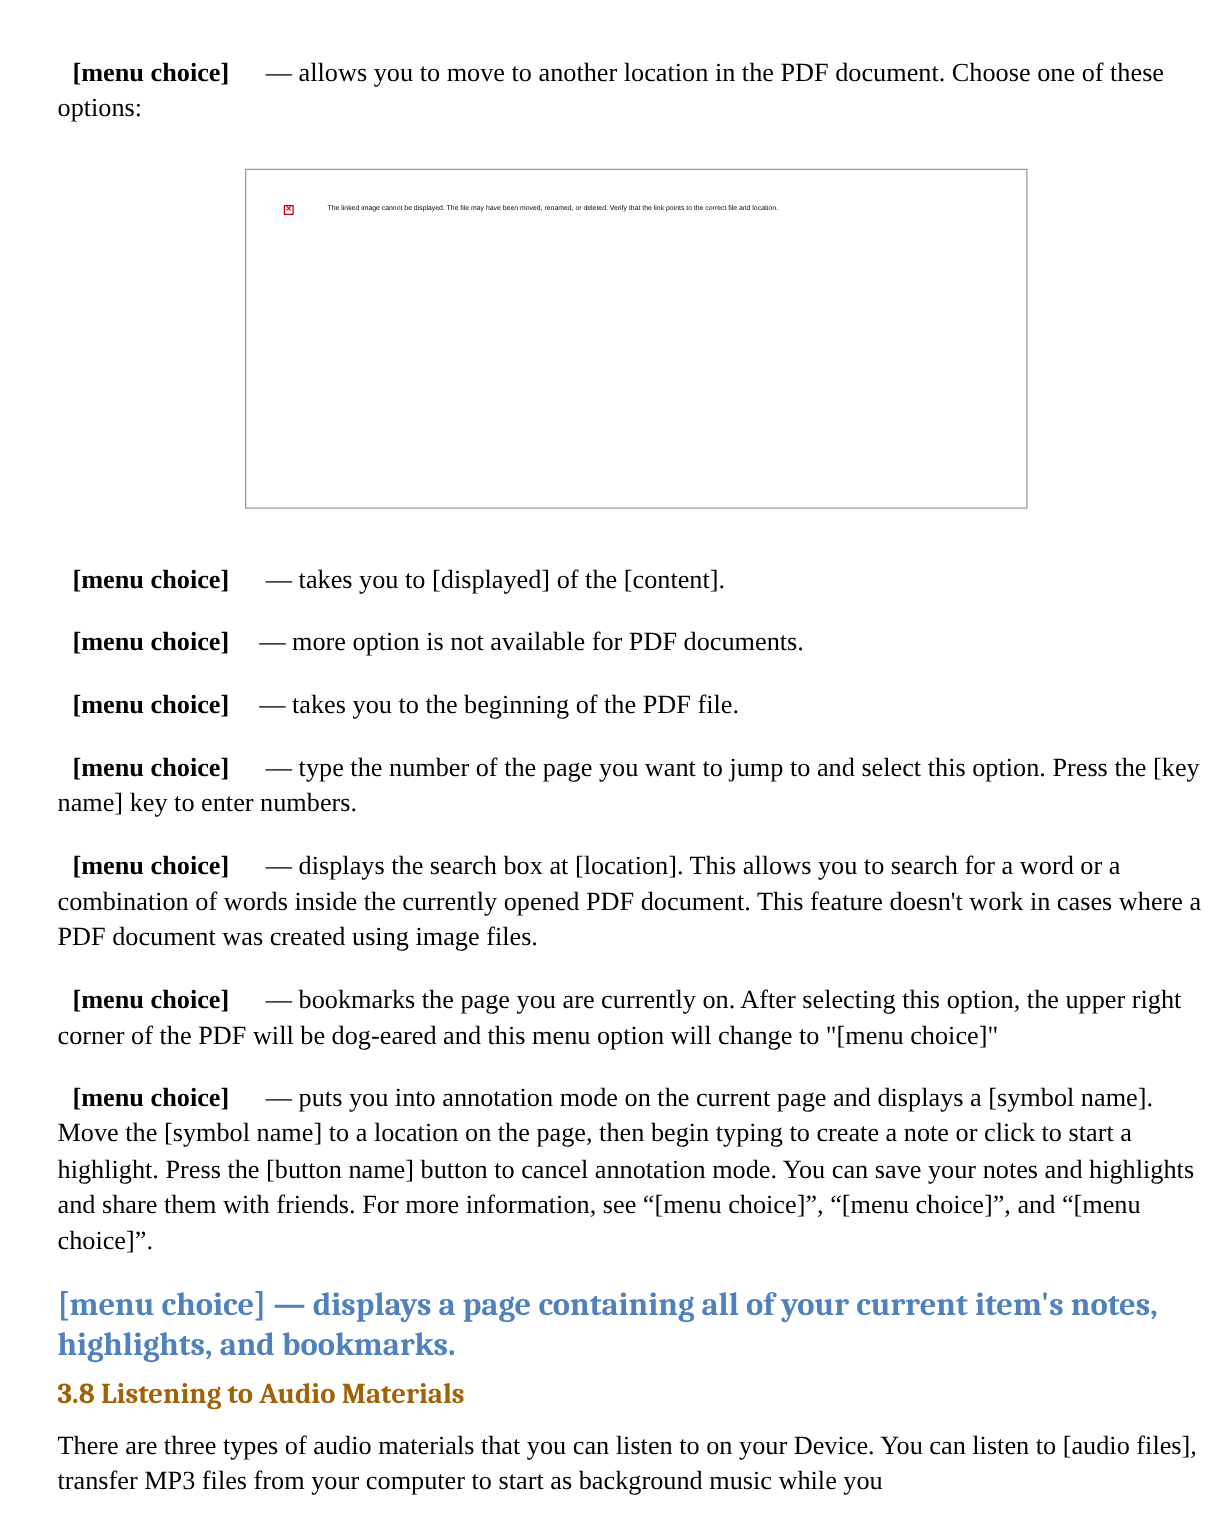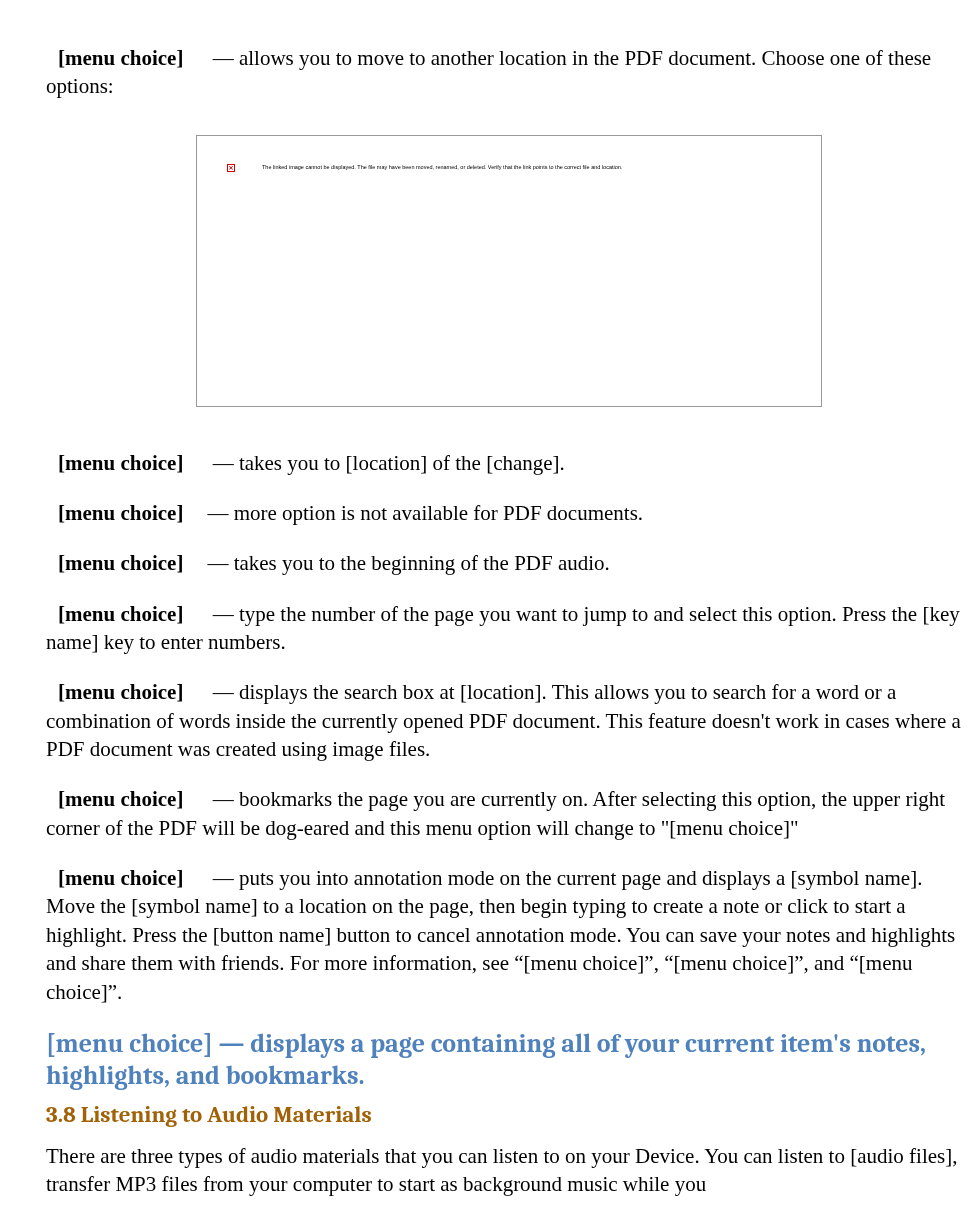--- a/index.html
+++ b/index.html
@@ -82,29 +82,29 @@
 <div class="image-placeholder-wrapper">
   <div class="image-placeholder">
     <div class="inner-label">
       <span class="x-icon">✕</span>
       <span>The linked image cannot be displayed.  The file may have been moved, renamed, or deleted.  Verify that the link points to the correct file and location.</span>
     </div>
   </div>
 </div>
 
 <p>
-  <span class="bold">[menu choice]</span><span> — takes you to [location] of the [change].</span>
+  <span class="bold">[menu choice]</span><span> — takes you to [displayed] of the [content].</span>
 </p>
 
 <p>
   <span class="bold">[menu choice]</span><span>— more option is not available for PDF documents.</span>
 </p>
 
 <p>
-  <span class="bold">[menu choice]</span><span>— takes you to the beginning of the PDF audio.</span>
+  <span class="bold">[menu choice]</span><span>— takes you to the beginning of the PDF file.</span>
 </p>
 
 <p>
   <span class="bold">[menu choice]</span><span> — type the number of the page you want to jump to and select this option. Press the [key name] key to enter numbers.</span>
 </p>
 
 <p>
   <span class="bold">[menu choice]</span><span> — displays the search box at [location]. This allows you to search for a word or a combination of words inside the currently opened PDF document. This feature doesn't work in cases where a PDF document was created using image files.</span>
 </p>
 

